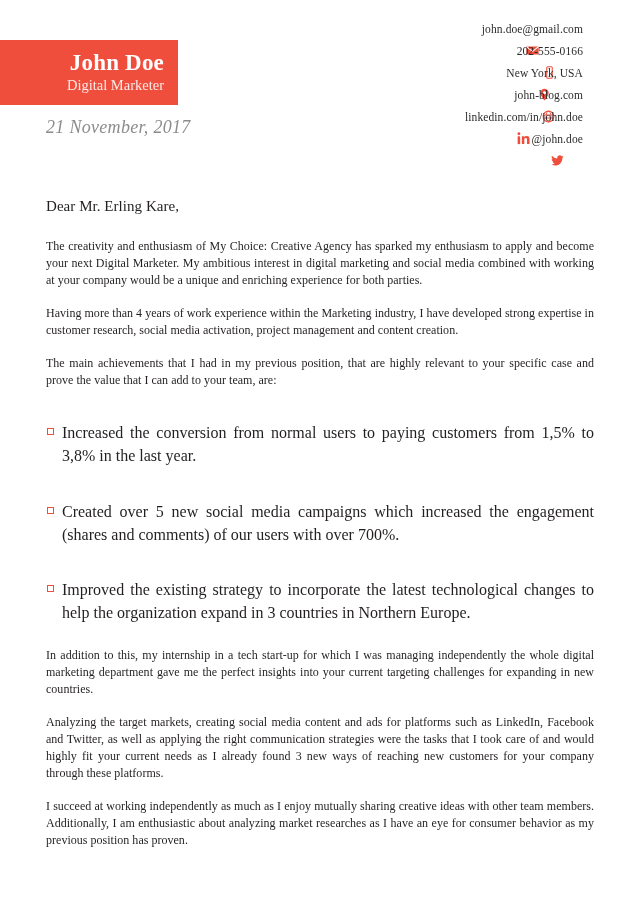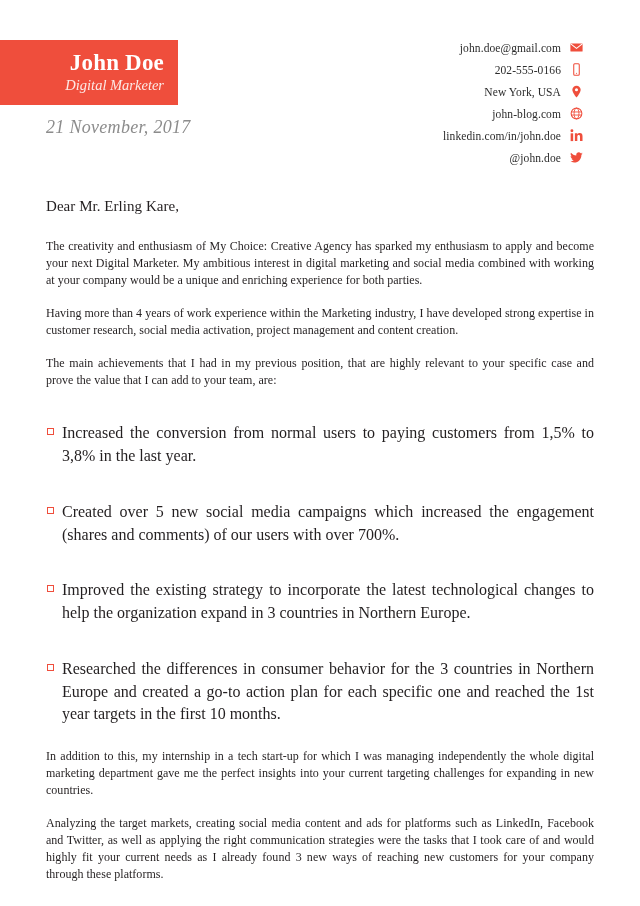--- a/index.html
+++ b/index.html
@@ -55,21 +55,20 @@
   }
 
   .name-block .job-title {
     font-family: "Liberation Serif", "DejaVu Serif", serif;
     font-size: 14.5px;
     font-weight: 400;
     color: #fde9e6;
     line-height: 1.2;
     margin-top: 1px;
     white-space: nowrap;
-    font-style: italic;
   }
 
   .date-line {
     position: absolute;
     left: 46px;
     top: 117px;
     font-family: "Liberation Serif", "DejaVu Serif", serif;
     font-style: italic;
     font-size: 18px;
     color: #8c8c8c;
@@ -87,20 +86,21 @@
     gap: 3px;
     align-items: flex-end;
   }
 
   .contact-row {
     display: flex;
     align-items: center;
     justify-content: flex-end;
     gap: 9px;
     height: 19px;
+    flex-direction: column;
   }
 
   .contact-text {
     font-family: "Liberation Serif", "DejaVu Serif", serif;
     font-size: 11.5px;
     color: #2b2b2b;
     white-space: nowrap;
     letter-spacing: 0.1px;
   }
 
@@ -263,29 +263,29 @@
     <p class="para">The creativity and enthusiasm of My Choice: Creative Agency has sparked my enthusiasm to apply and become your next Digital Marketer. My ambitious interest in digital marketing and social media combined with working at your company would be a unique and enriching experience for both parties.</p>
 
     <p class="para">Having more than 4 years of work experience within the Marketing industry, I have developed strong expertise in customer research, social media activation, project management and content creation.</p>
 
     <p class="para lead-in">The main achievements that I had in my previous position, that are highly relevant to your specific case and prove the value that I can add to your team, are:</p>
 
     <ul class="achievements">
       <li>Increased the conversion from normal users to paying customers from 1,5% to 3,8% in the last year.</li>
       <li>Created over 5 new social media campaigns which increased the engagement (shares and comments) of our users with over 700%.</li>
       <li>Improved the existing strategy to incorporate the latest technological changes to help the organization expand in 3 countries in Northern Europe.</li>
-      <li>Researched the differences in consumer behavior for the 3 countries in Northern Europe and created a go-to action plan for each specific one and reached the 1st year targets in the first 10 months.</li>
     </ul>
 
     <div class="spacer-after-list"></div>
 
     <p class="para">In addition to this, my internship in a tech start-up for which I was managing independently the whole digital marketing department gave me the perfect insights into your current targeting challenges for expanding in new countries.</p>
 
     <p class="para">Analyzing the target markets, creating social media content and ads for platforms such as LinkedIn, Facebook and Twitter, as well as applying the right communication strategies were the tasks that I took care of and would highly fit your current needs as I already found 3 new ways of reaching new customers for your company through these platforms.</p>
 
+    <p class="para">I succeed at working independently as much as I enjoy mutually sharing creative ideas with other team members. Additionally, I am enthusiastic about analyzing market researches as I have an eye for consumer behavior as my previous position has proven.</p>
 
 
     <div class="sign-off">
       <span class="sign-name">Sincerely,</span>
       <span class="sign-name">John Doe</span>
     </div>
 
   </div>
 
 </div>

